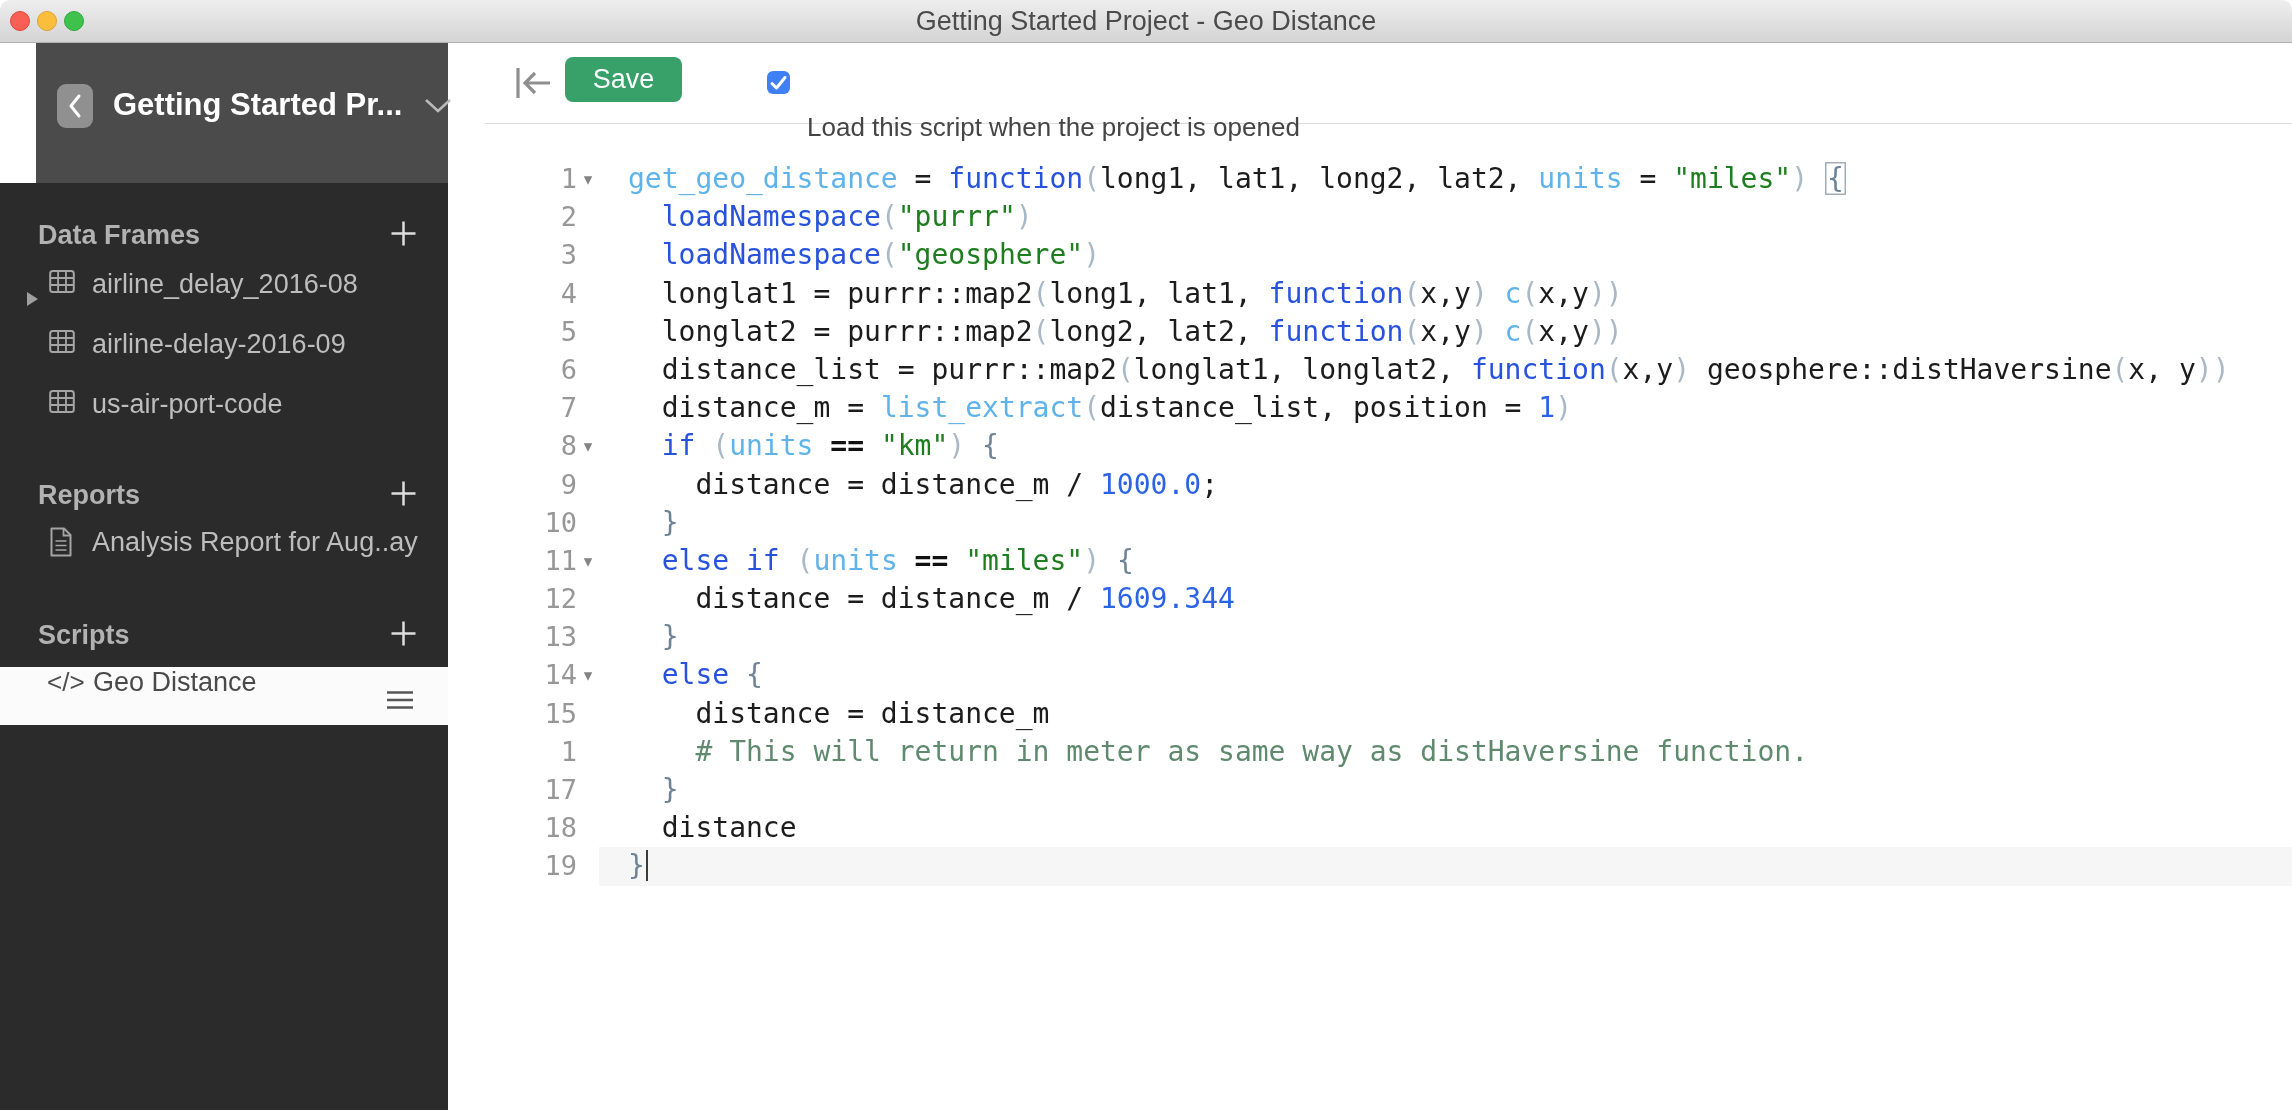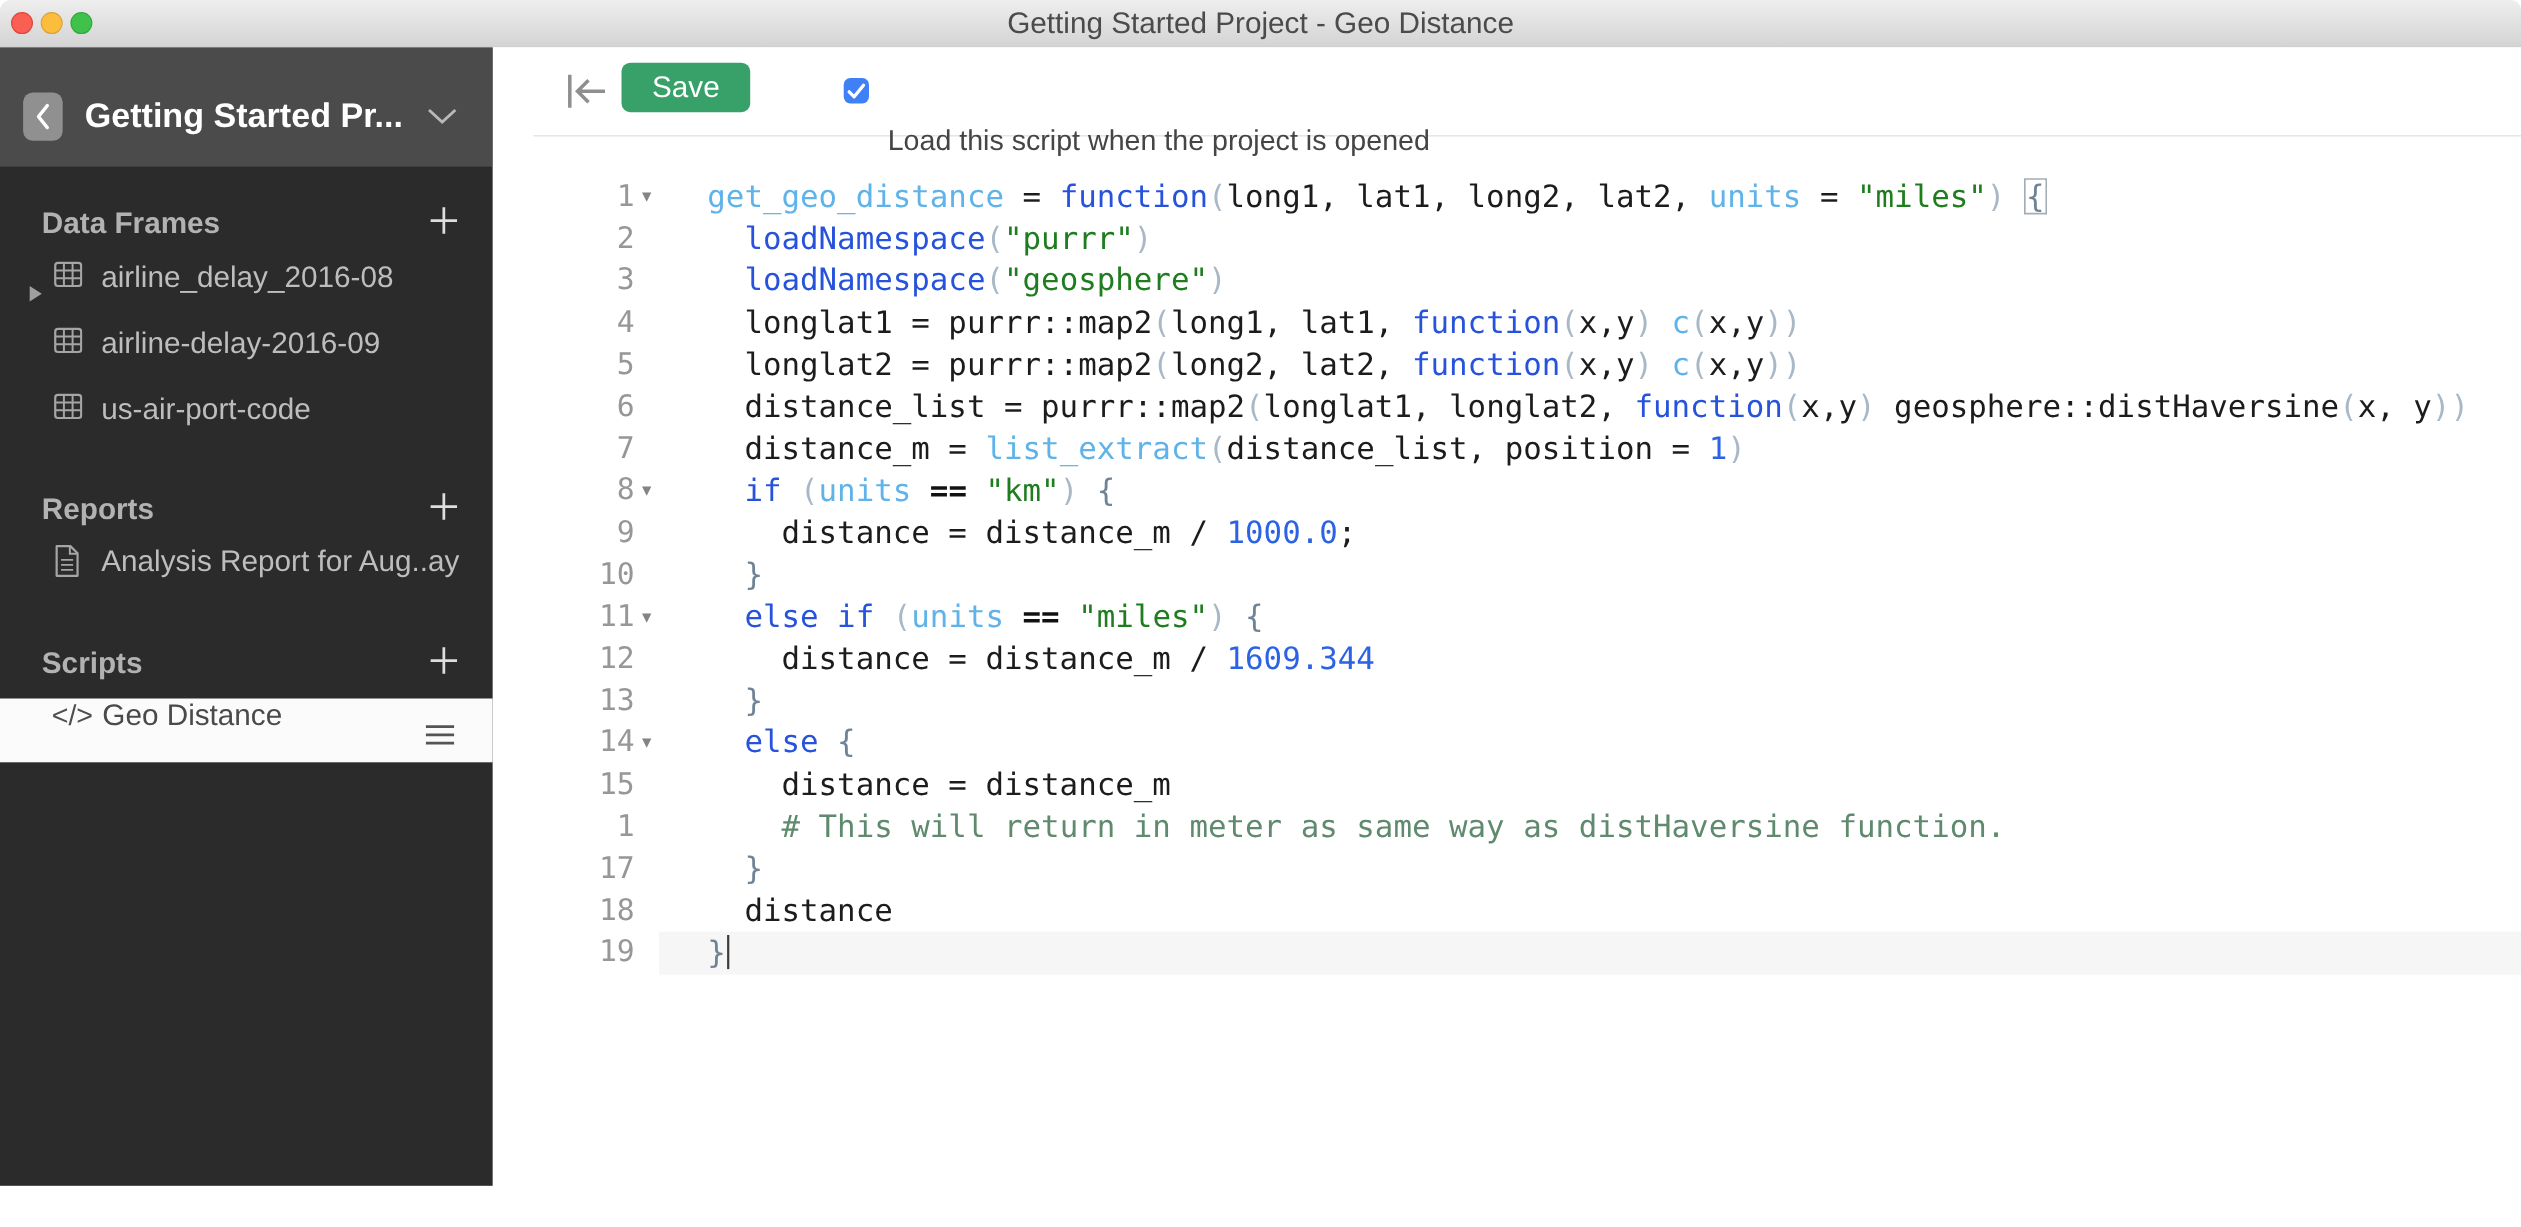--- a/index.html
+++ b/index.html
@@ -15,21 +15,21 @@
   .tl.yellow{background:#fbbe3c;border:1px solid #dfa132;}
   .tl.green{background:#3ec24c;border:1px solid #2fa83c;}
   .win-title{position:absolute;left:0;right:0;top:0;height:42px;line-height:42px;text-align:center;
     font-size:27px;font-weight:500;color:#4b4b4b;}
 
   
   .app{display:flex;height:1073px;}
 
   
   .sidebar{width:448px;flex:none;background:#fff;}
-  .sb-header{position:relative;height:108px;background:#4b4b4b;}
+  .sb-header{position:relative;height:140px;background:#4b4b4b;margin-left:36px;}
   .back-btn{position:absolute;left:21px;top:41px;width:36px;height:44px;border-radius:9px;
     background:#909090;display:flex;align-items:center;justify-content:center;}
   .project-title{position:absolute;left:77px;top:0;height:124px;display:flex;align-items:center;
     font-size:31px;font-weight:bold;color:#fff;}
   .sb-chevron{position:absolute;left:388px;top:55px;}
   .sb-body{height:927px;background:#2b2b2b;overflow:hidden;}
   .section-header{display:flex;align-items:center;justify-content:space-between;height:50px;
     padding-left:38px;padding-right:31px;}
   .section-label{font-size:27px;font-weight:bold;color:#b2b2b2;}
   .sb-item{position:relative;height:60px;display:flex;align-items:flex-start;padding-left:49px;
@@ -56,21 +56,21 @@
     font-size:26px;color:#454545;margin-top:44px;}
 
   
   .editor{flex:1;padding-top:36px;font-family:"DejaVu Sans Mono",monospace;font-size:28px;
     position:relative;overflow:hidden;}
   .cm-line{height:38.2px;line-height:38.2px;white-space:pre;display:flex;align-items:center;}
   .cm-line.active{background:linear-gradient(to right,transparent 114px,#f6f6f6 114px);}
   .ln{width:92px;flex:none;text-align:right;color:#979797;font-size:27px;}
   .fold{width:22px;flex:none;text-align:center;font-size:17px;color:#848484;
     font-family:"DejaVu Sans",sans-serif;cursor:pointer;}
-  .code{margin-left:44px;flex:none;}
+  .code{margin-left:29px;flex:none;}
   .t-kw{color:var(--c-kw,#2753dc);}
   .t-lb{color:var(--c-lb,#5fb3e9);}
   .t-str{color:var(--c-str,#1e7d1e);}
   .t-num{color:var(--c-num,#2c63e4);}
   .t-cmt{color:var(--c-cmt,#5f8a6e);}
   .t-par{color:var(--c-par,#a8b8c6);}
   .t-brc{color:var(--c-brc,#6f8396);}
   .t-txt{color:var(--c-txt,#1c1c1c);}
   .t-op{color:#111;font-weight:bold;}
   .t-box{color:var(--c-brc,#6f8396);box-shadow:inset 0 0 0 1.5px #a3adb5;padding:0 2px;}

